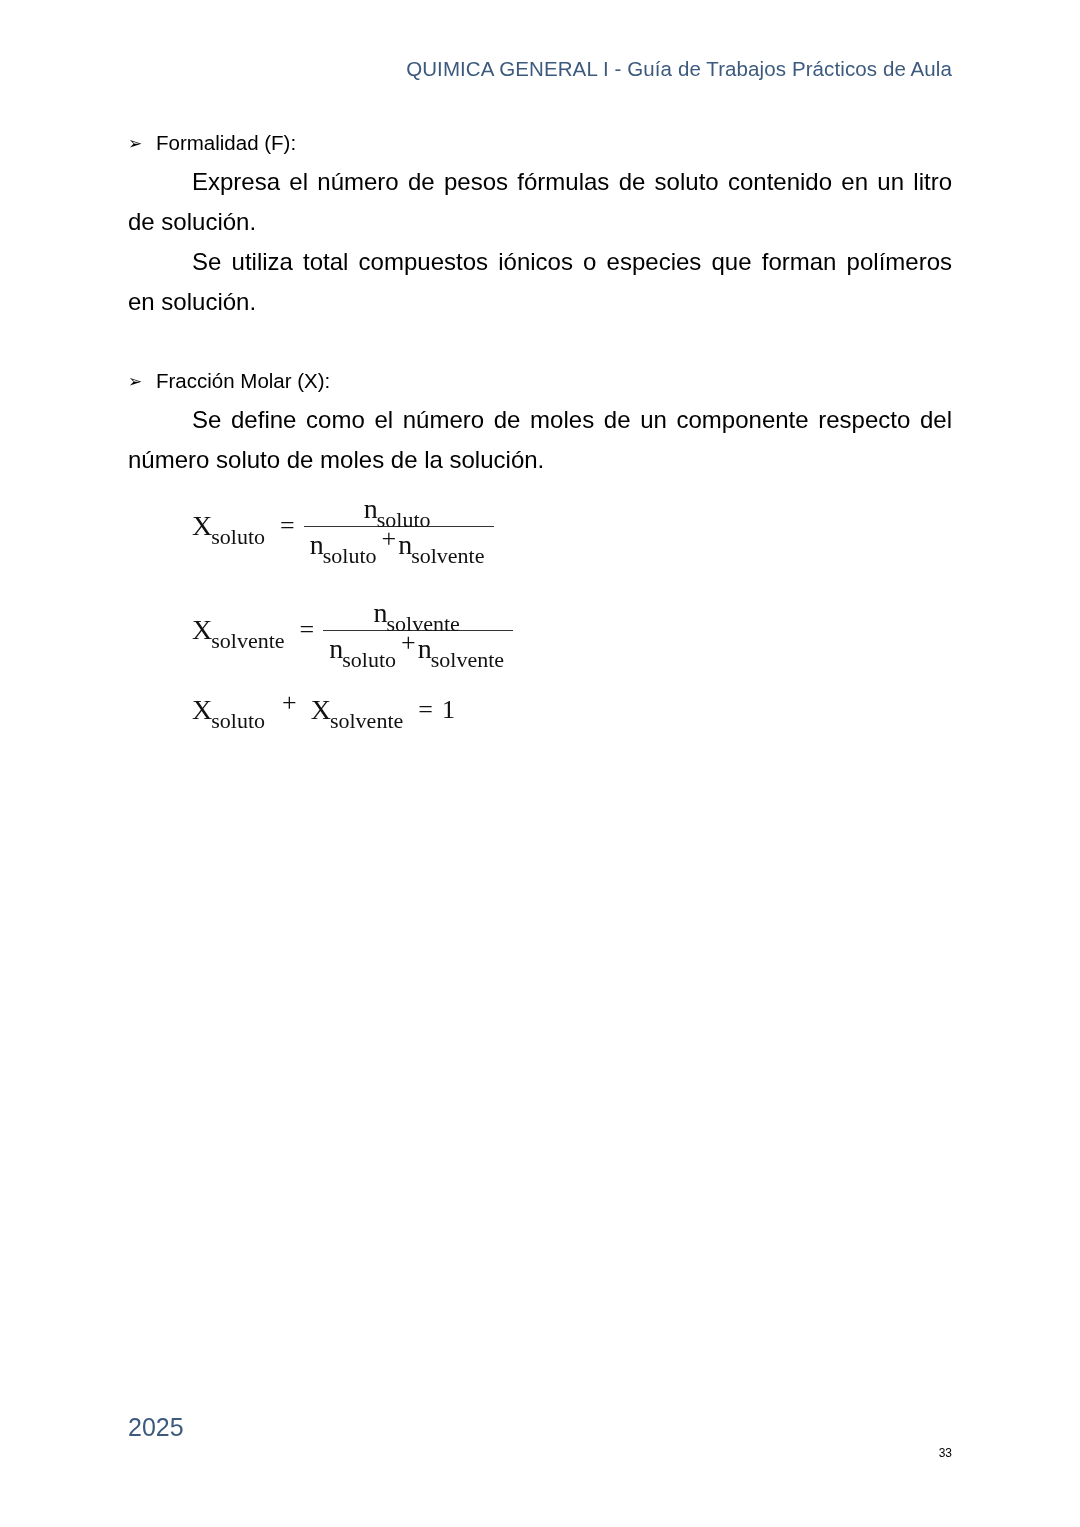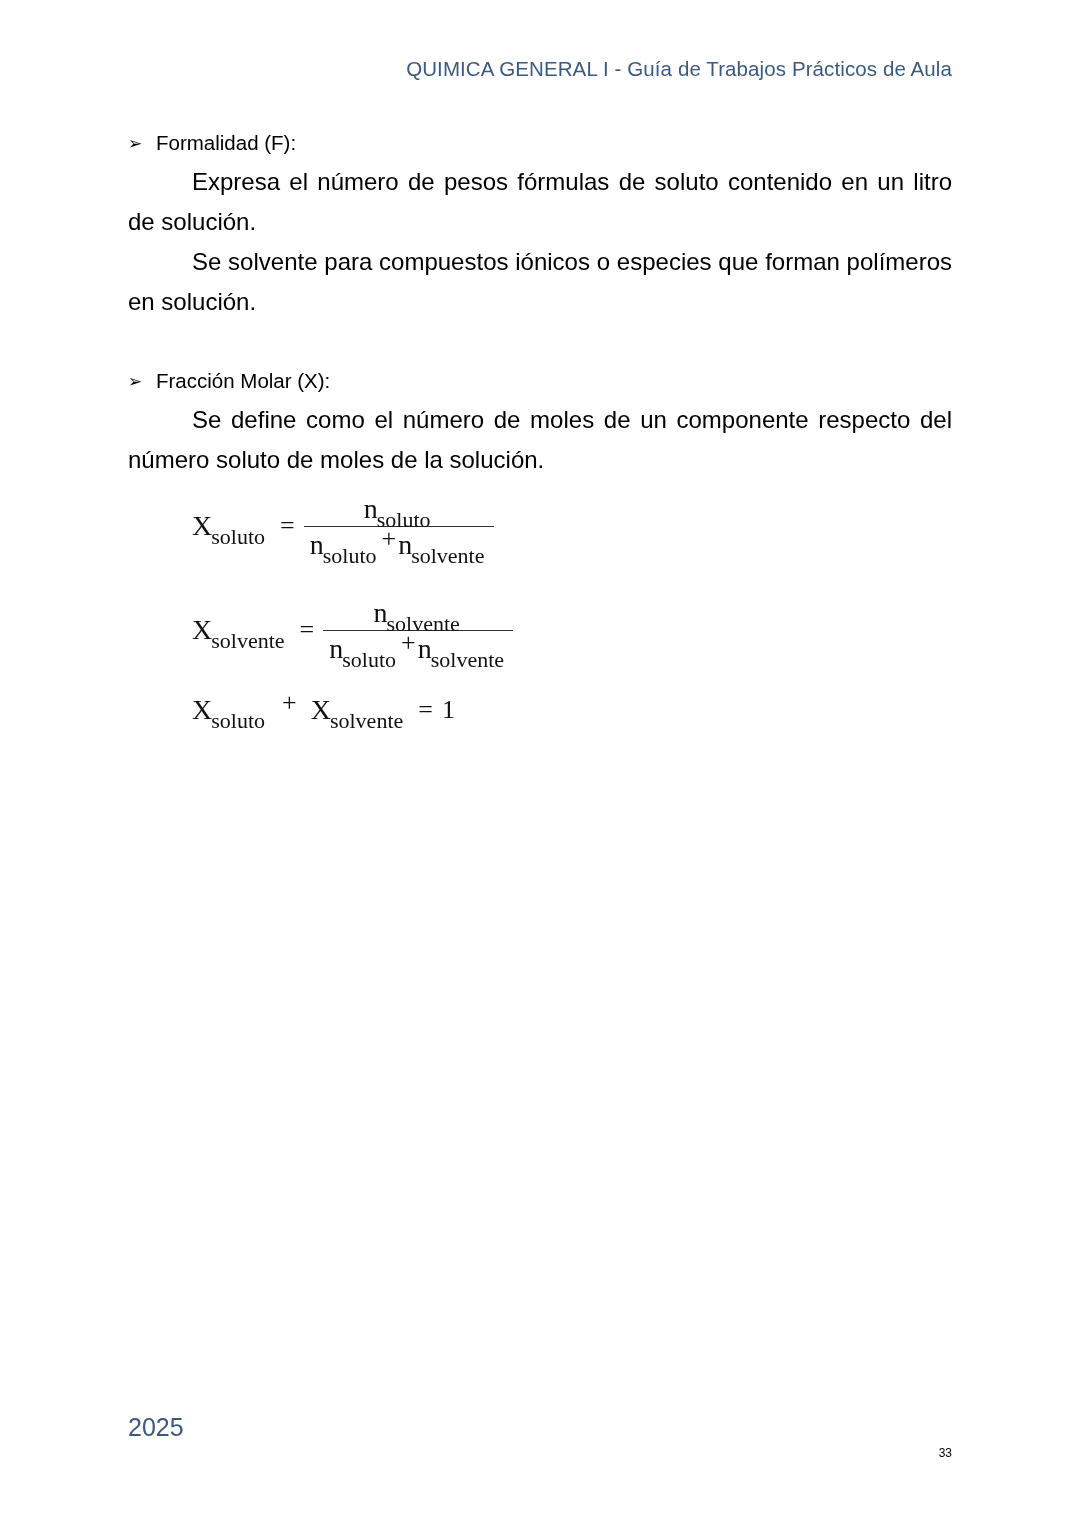--- a/index.html
+++ b/index.html
@@ -188,21 +188,21 @@
 
   <div class="content">
 
     <div class="bullet-line">
       <span class="bullet-marker">➢</span>
       <span class="bullet-text">Formalidad (F):</span>
     </div>
 
     <p class="para">Expresa el número de pesos fórmulas de soluto contenido en un litro de solución.</p>
 
-    <p class="para">Se solvente para compuestos iónicos o especies que forman polímeros en solución.</p>
+    <p class="para">Se utiliza total compuestos iónicos o especies que forman polímeros en solución.</p>
 
     <div class="spacer-line"></div>
 
     <div class="bullet-line">
       <span class="bullet-marker">➢</span>
       <span class="bullet-text">Fracción Molar (X):</span>
     </div>
 
     <p class="para">Se define como el número de moles de un componente respecto del número soluto de moles de la solución.</p>
   </div>

